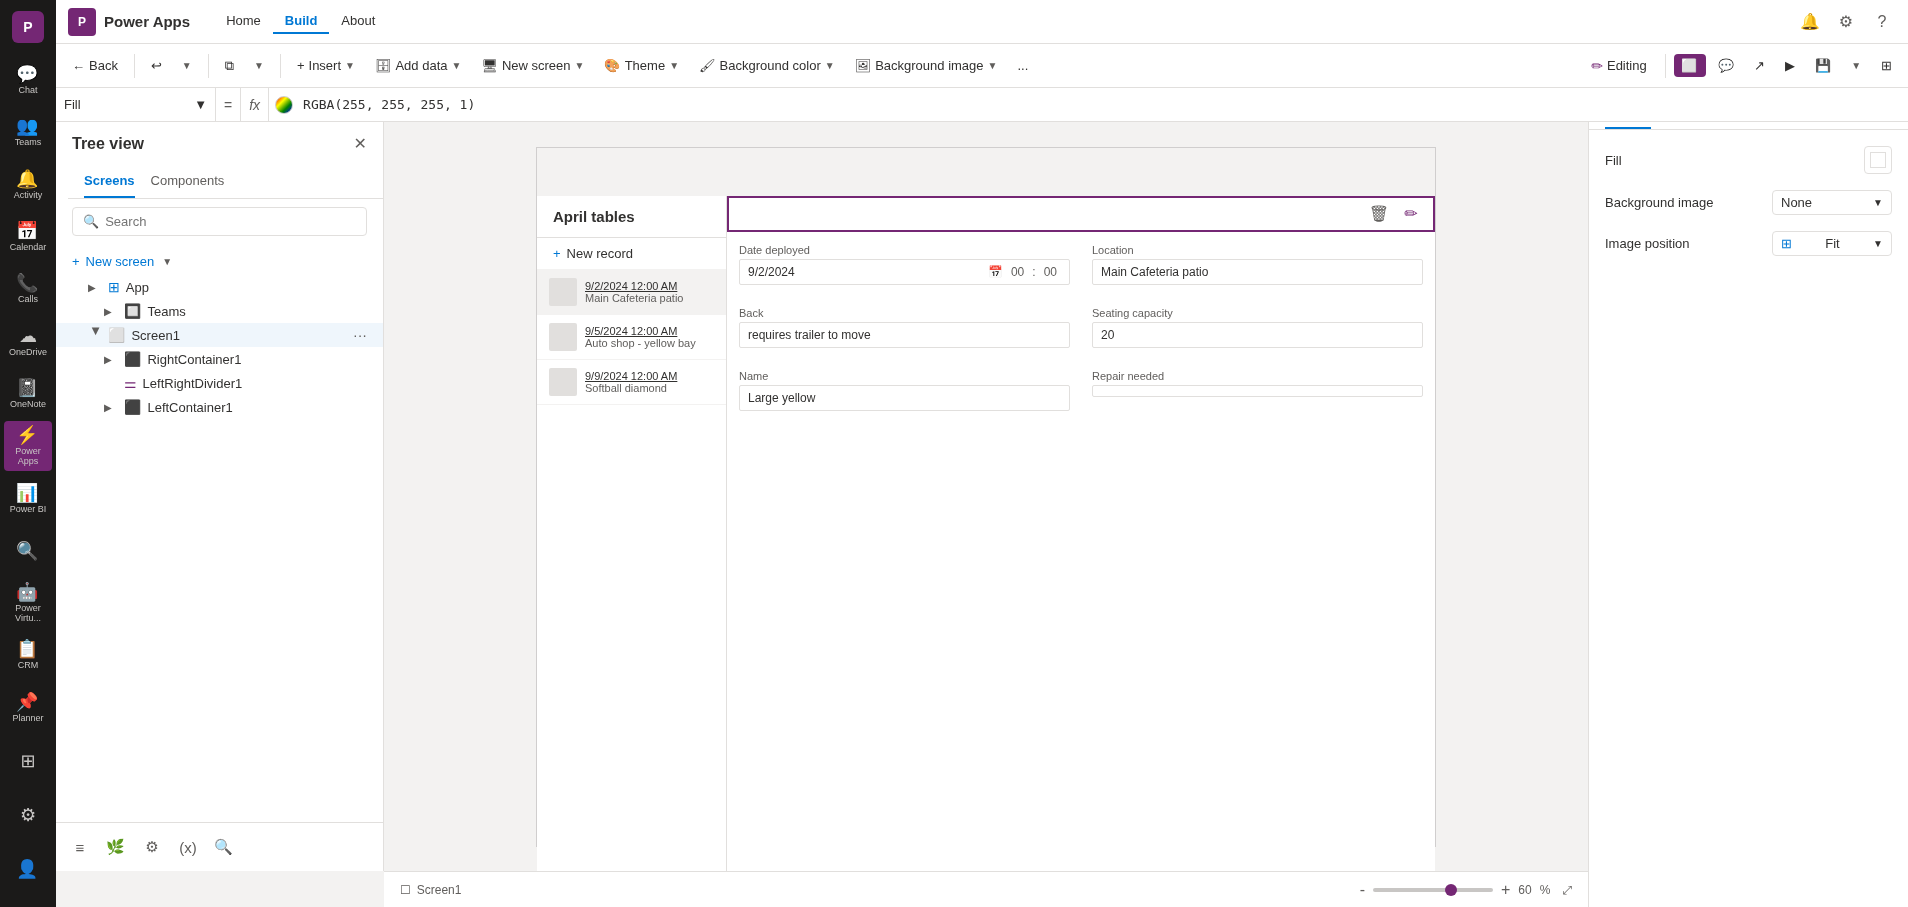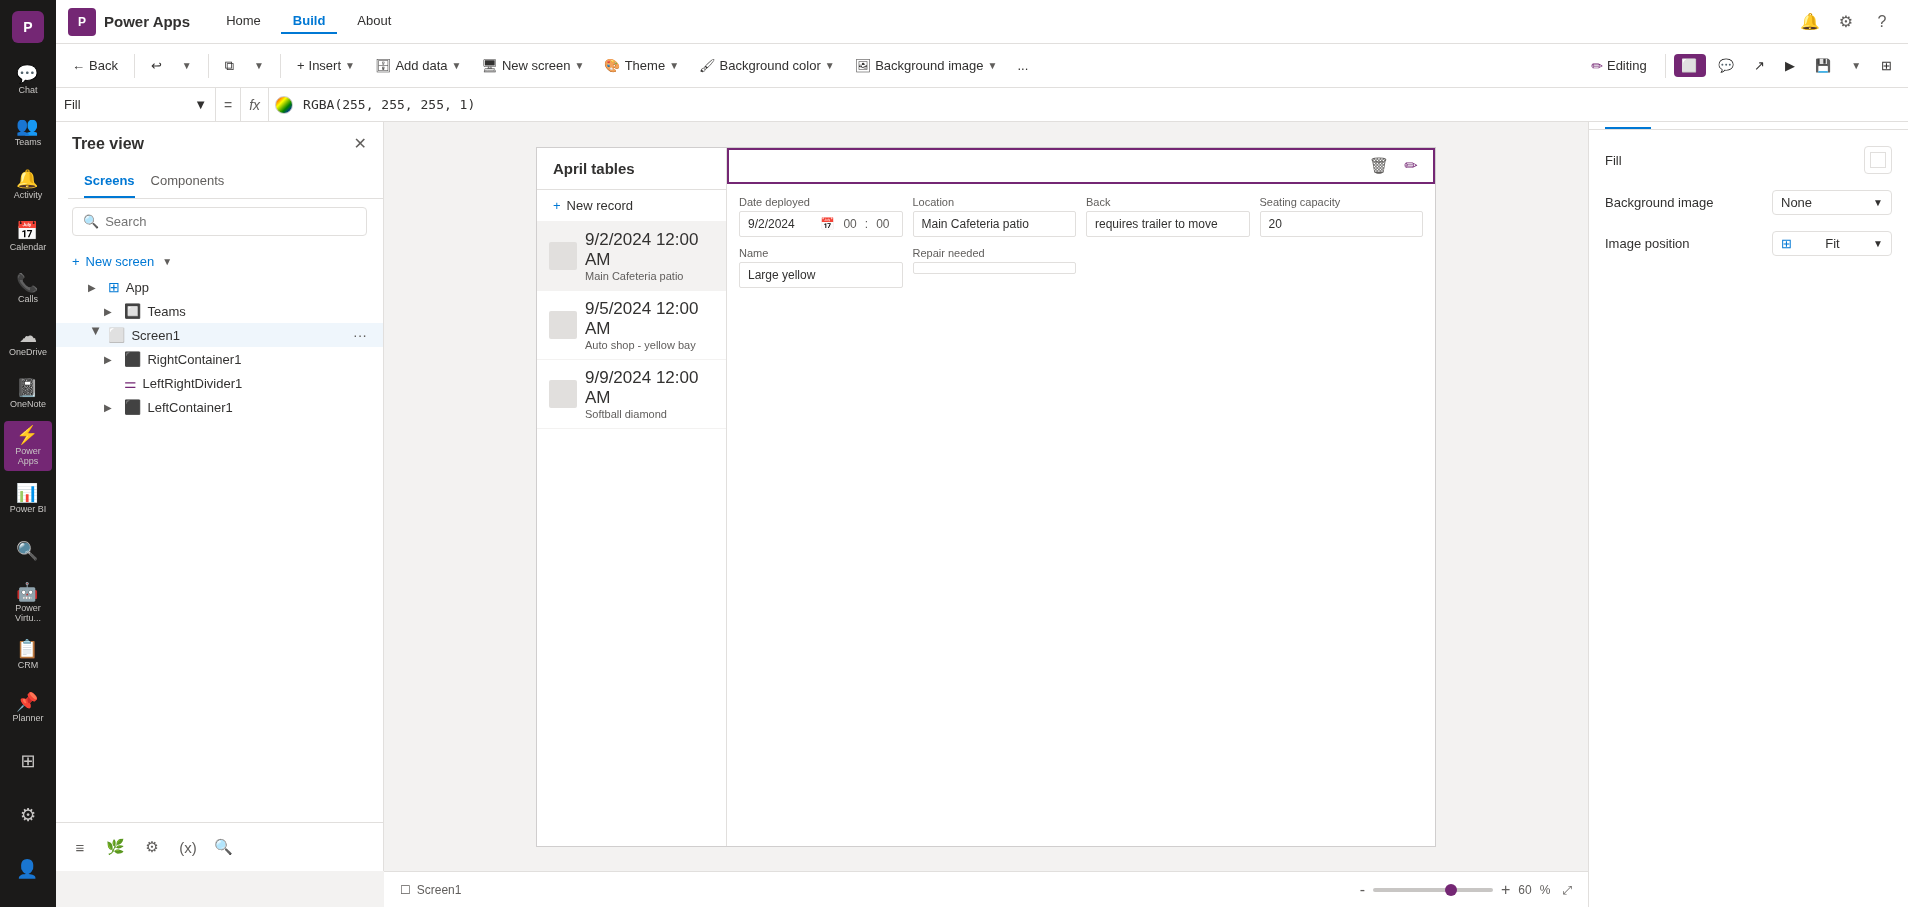--- a/index.html
+++ b/index.html
@@ -35,21 +35,21 @@
       position: absolute; left: 56px; top: 0; right: 0; height: 44px;
       background: white; display: flex; align-items: center; padding: 0 12px;
       border-bottom: 1px solid #e1dfdd; z-index: 90;
     }
     .title-logo {
       width: 28px; height: 28px; background: #742774; border-radius: 4px;
       display: flex; align-items: center; justify-content: center;
       color: white; font-weight: bold; font-size: 12px; margin-right: 8px;
     }
     .title-app-name { font-weight: 600; font-size: 15px; color: #323130; margin-right: 24px; }
-    .title-nav { display: flex; gap: 8px; }
+    .title-nav { display: flex; gap: 0; }
     .title-nav-item {
       padding: 4px 12px; font-size: 13px; color: #323130; cursor: pointer;
       border-bottom: 2px solid transparent;
     }
     .title-nav-item.active { color: #0078d4; border-bottom: 2px solid #0078d4; font-weight: 700; }
     .title-right { margin-left: auto; display: flex; align-items: center; gap: 8px; }
     .title-icon-btn {
       width: 28px; height: 28px; display: flex; align-items: center; justify-content: center;
       cursor: pointer; border-radius: 4px; color: #605e5c; font-size: 16px;
     }
@@ -96,21 +96,21 @@
     }
     .canvas-area {
       flex: 1; display: flex; align-items: center; justify-content: center;
       padding: 20px; overflow: hidden;
     }
     .canvas-frame {
       background: #f3f2f1; width: 900px; height: 700px; position: relative;
       border: 1px solid #d0cece;
     }
     .app-canvas {
-      width: 100%; height: 100%; background: #d946ef; display: flex; position: relative;
+      width: 100%; height: 100%; background: #d946ef; display: flex; position: relative; margin-top: 48px;
     }
 
     
     .status-bar {
       height: 36px; background: white; border-top: 1px solid #e1dfdd;
       display: flex; align-items: center; padding: 0 16px; gap: 8px;
       font-size: 12px; color: #605e5c;
     }
     .status-screen-indicator {
       display: flex; align-items: center; gap: 6px;
@@ -212,36 +212,36 @@
     .record-item {
       display: flex; align-items: center; gap: 8px; padding: 8px 12px;
       cursor: pointer; border-bottom: 1px solid #f3f2f1;
     }
     .record-item.selected { background: #f3f2f1; }
     .record-avatar {
       width: 28px; height: 28px; background: #e1dfdd; border-radius: 2px;
       flex-shrink: 0;
     }
     .record-text { display: flex; flex-direction: column; }
-    .record-date { font-size: 17px; color: #323130; font-weight: 500; }
+    .record-date { font-size: 11px; color: #323130; font-weight: 500; text-decoration: underline; }
     .record-sub { font-size: 11px; color: #605e5c; }
 
     .app-right-detail {
       flex: 1; background: white; position: relative;
     }
     .detail-toolbar {
       height: 36px; display: flex; align-items: center; justify-content: flex-end;
       padding: 0 8px; gap: 4px; border: 2px solid #742774;
       background: white;
     }
     .detail-icon-btn {
       width: 28px; height: 28px; display: flex; align-items: center;
       justify-content: center; cursor: pointer; color: #605e5c; font-size: 16px;
     }
-    .detail-form { padding: 12px; display: grid; grid-template-columns: 1fr 1fr 1fr 1fr; gap: 10px; }
+    .detail-form { padding: 12px; display: grid; grid-template-columns: 1fr 1fr; gap: 22px; }
     .form-field { display: flex; flex-direction: column; gap: 3px; }
     .field-label { font-size: 11px; color: #605e5c; }
     .field-value {
       padding: 5px 8px; border: 1px solid #e1dfdd; border-radius: 2px;
       font-size: 12px; color: #323130; background: white;
       display: flex; align-items: center; justify-content: space-between;
     }
     .date-field {
       display: flex; align-items: center; gap: 4px; padding: 5px 8px;
       border: 1px solid #e1dfdd; border-radius: 2px; font-size: 12px; color: #323130;

